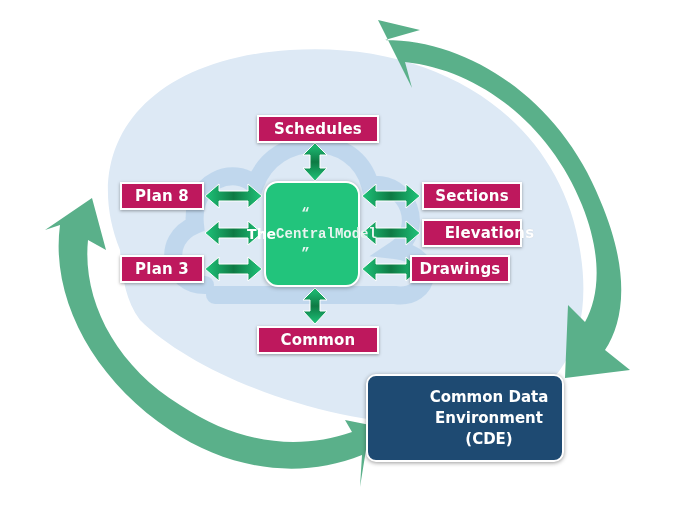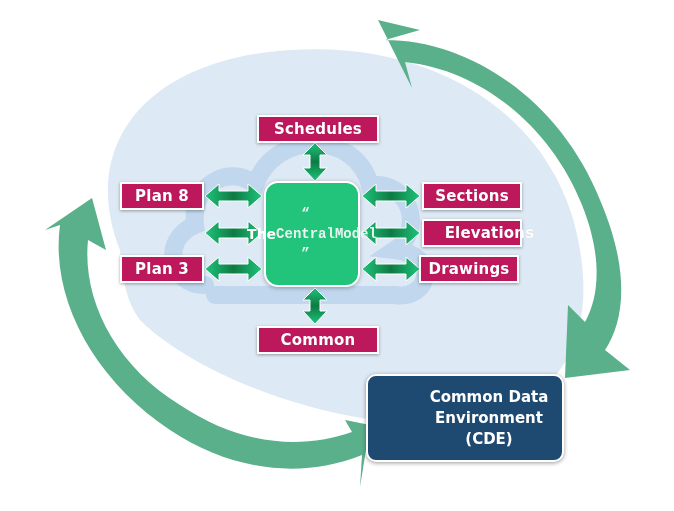--- a/index.html
+++ b/index.html
@@ -125,21 +125,21 @@
     <span class="l2">“ Central ”</span>
     <span class="l3">Model</span>
   </div>
 
   <div class="node right" style="left:422px; top:182px;">
     <span>Sections</span>
   </div>
   <div class="node right" style="left:422px; top:219px;padding-left:35px;">
     <span>Elevations</span>
   </div>
-  <div class="node right" style="left:419px; top:255px;justify-content:center;">
+  <div class="node right" style="left:410px; top:255px;justify-content:center;">
     <span>Drawings</span>
   </div>
 
   <div class="node top" style="left:257px; top:326px;">
     <span>Common</span>
   </div>
 
   <div class="cde">
     <span>Common Data</span>
     <span>Environment</span>

